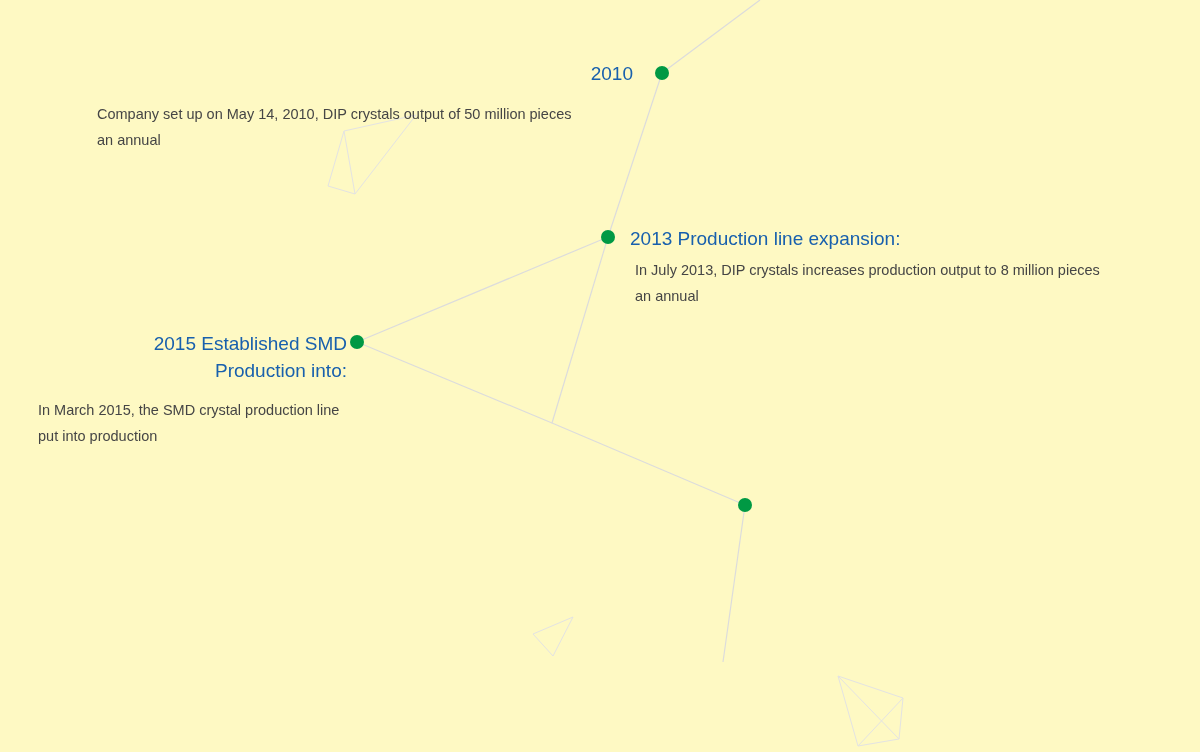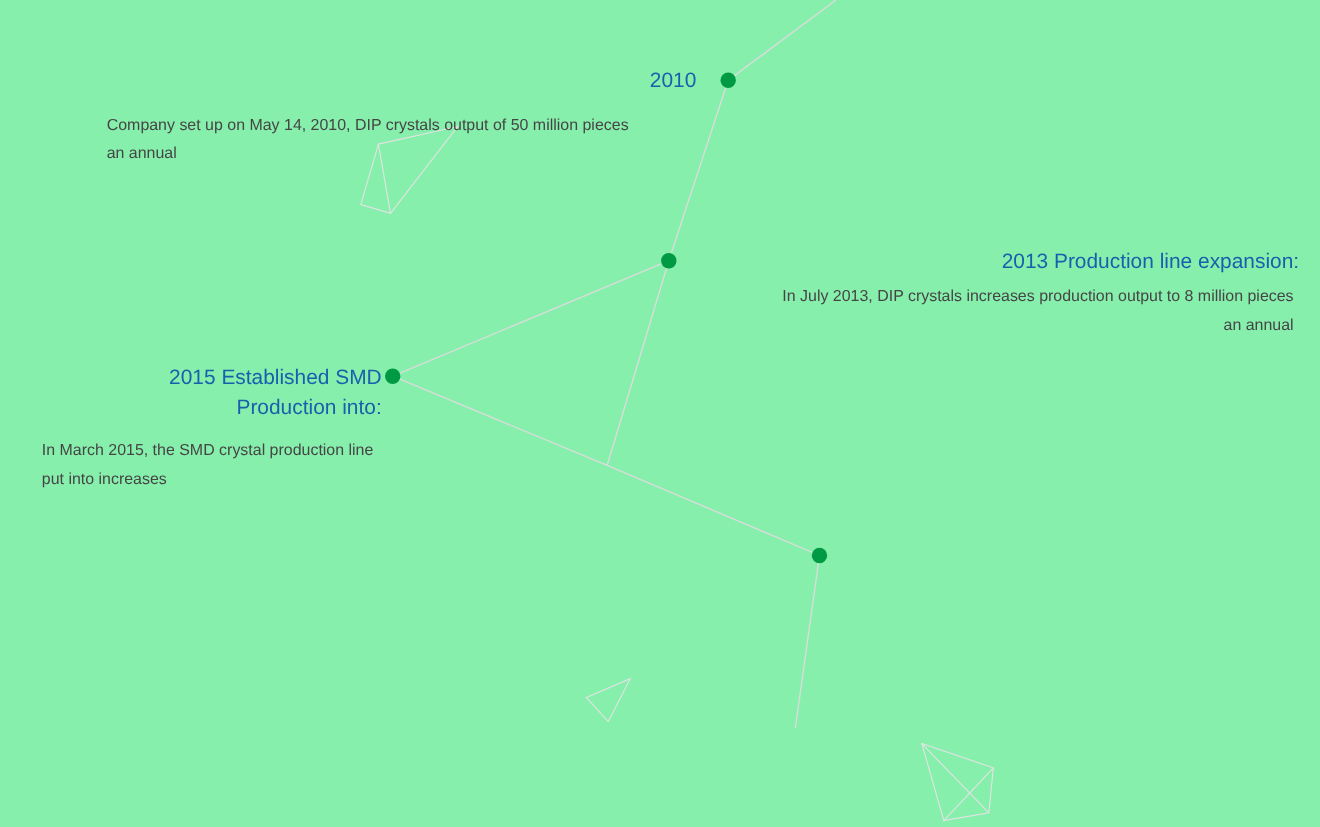--- a/index.html
+++ b/index.html
@@ -8,21 +8,21 @@
     background: #ffffff;
   }
   body {
     font-family: "Liberation Sans", sans-serif;
     -webkit-font-smoothing: antialiased;
   }
   #timeline-canvas {
     position: relative;
     width: 1200px;
     height: 752px;
-    background: #86efac;
+    background: #fef9c3;
     overflow: hidden;
   }
   #connector-layer {
     position: absolute;
     left: 0;
     top: 0;
     width: 1200px;
     height: 752px;
     pointer-events: none;
   }
@@ -69,24 +69,23 @@
     position: absolute;
     left: 92px;
     top: 36px;
     width: 540px;
     text-align: left;
   }
   #dot-2010 { left: 655px; top: 66px; }
 
   
   #milestone-2013 {
-    left: 651px;
+    left: 630px;
     top: 225px;
     width: 530px;
-    text-align: right;
   }
   #dot-2013 { left: 601px; top: 230px; }
 
   
   #milestone-2015 {
     left: 0px;
     top: 330px;
     width: 347px;
   }
   #milestone-2015 .milestone-heading {
@@ -151,20 +150,20 @@
   </div>
   <span class="milestone-dot" id="dot-2013"></span>
 
   <div class="milestone" id="milestone-2015">
     <h3 class="milestone-heading wrap">
       <span>2015 Established SMD</span><br>
       <span>Production into:</span>
     </h3>
     <div class="milestone-body">
       <div>In March 2015, the SMD crystal production line</div>
-      <div>put into increases</div>
+      <div>put into production</div>
     </div>
   </div>
   <span class="milestone-dot" id="dot-2015"></span>
 
   <span class="milestone-dot" id="dot-2016"></span>
 
 </div>
 
 </body></html>

